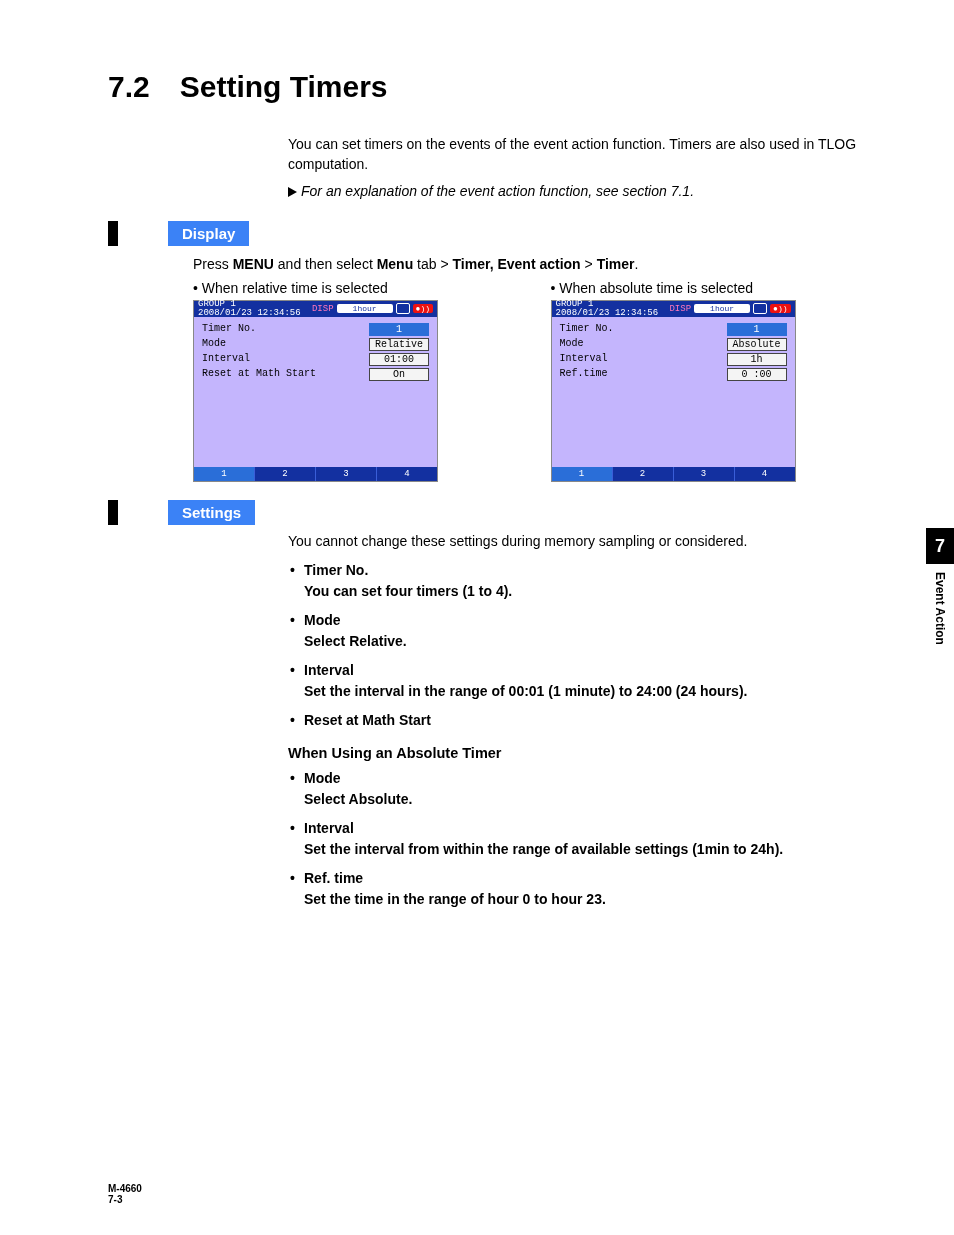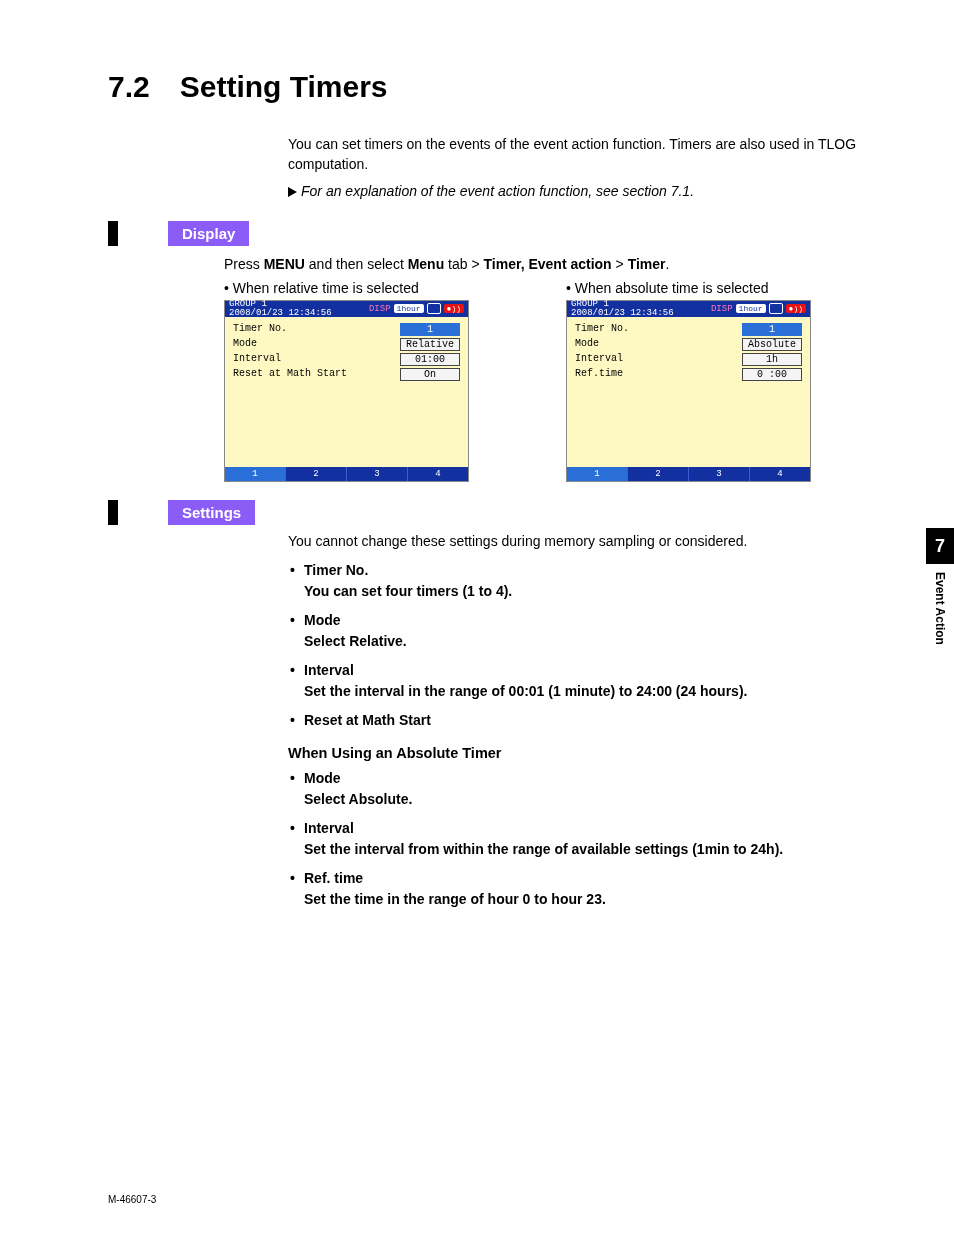--- a/index.html
+++ b/index.html
@@ -14,43 +14,43 @@
   }
   .h1-row{display:flex;align-items:stretch;margin-bottom:30px;flex-direction:column;}
   .h1-bar{width:10px;background:#000;margin-right:15px;}
   .h1-text{font-size:30px;font-weight:bold;display:flex;align-items:center;}
   .h1-num{margin-right:30px;}
   .intro{margin-left:180px;margin-bottom:8px;line-height:1.45;}
   .xref{margin-left:180px;display:flex;align-items:flex-start;margin-bottom:22px;font-style:italic;}
   .tri{width:0;height:0;border-left:9px solid #000;border-top:5px solid transparent;border-bottom:5px solid transparent;margin-top:4px;margin-right:4px;flex:none;}
   .subrow{display:flex;align-items:stretch;margin-top:10px;}
   .sub-bar{width:10px;background:#000;}
-  .sub-box{background:#8b5cf6;color:#fff;font-weight:bold;padding:4px 14px;font-size:15px;}
-  .display-body{margin-left:116px;}
+  .sub-box{background:#3b82f6;color:#fff;font-weight:bold;padding:4px 14px;font-size:15px;}
+  .display-body{margin-left:85px;}
   .menu-line{margin:10px 0 8px 0;}
   .screens{display:flex;gap:24px;}
   .scr-col{flex:1;}
   .scr-cap{margin-bottom:4px;}
   .lcd{
     position:relative;
     width:243px;height:180px;
-    background:#fef9c3;
+    background:#c4b5fd;
     border:1px solid #888;
     font-family:"Courier New",monospace;
     font-size:10px;
     color:#000;
   }
   .lcd-top{
     background:#1330a0;color:#fff;
     display:flex;align-items:center;justify-content:space-between;
     padding:0 4px;height:16px;font-size:9px;
   }
   .lcd-top .grp{line-height:1;}
   .lcd-top .ic{display:flex;gap:3px;align-items:center;}
-  .lcd-top .chip{background:#fff;color:#1330a0;border-radius:2px;padding:0 3px;font-size:8px;}
+  .lcd-top .chip{background:#fff;color:#1330a0;border-radius:2px;padding:0 16px;font-size:8px;}
   .lcd-top .cam{border:1px solid #fff;width:12px;height:9px;border-radius:2px;display:inline-block;}
   .lcd-top .rec{background:#e11;color:#fff;border-radius:2px;padding:0 3px;font-size:8px;}
   .lcd-body{padding:6px 8px;}
   .lcd-row{display:flex;justify-content:space-between;margin-bottom:2px;}
   .lcd-val{border:1px solid #444;padding:0 4px;min-width:50px;text-align:center;background:#f4f4f4;}
   .lcd-val.sel{background:#2a6ed8;color:#fff;border-color:#2a6ed8;}
   .lcd-bot{
     position:absolute;left:0;right:0;bottom:0;height:14px;
     background:#1330a0;color:#fff;display:flex;font-size:9px;
   }
@@ -67,22 +67,22 @@
   .li-body{font-weight:bold;}
   .sidetab{
     position:absolute;right:0;top:528px;
     width:28px;
     display:flex;flex-direction:column;align-items:center;
   }
   .sidetab .num{background:#000;color:#fff;width:28px;height:36px;display:flex;align-items:center;justify-content:center;font-weight:bold;font-size:18px;}
   .sidetab .lab{writing-mode:vertical-rl;font-weight:bold;font-size:12px;margin-top:8px;}
   .footer{
     position:absolute;left:108px;right:70px;bottom:30px;
-    display:flex;
-    font-size:10px;font-weight:normal;
+    display:flex;justify-content:space-between;
+    font-size:10px;font-weight:bold;flex-direction:column;
   }
 </style>
 </head>
 <body>
 
 <div class="h1-row">
   <div class="h1-bar"></div>
   <div class="h1-text">
     <span class="h1-num">7.2</span>
     <span>Setting Timers</span>

